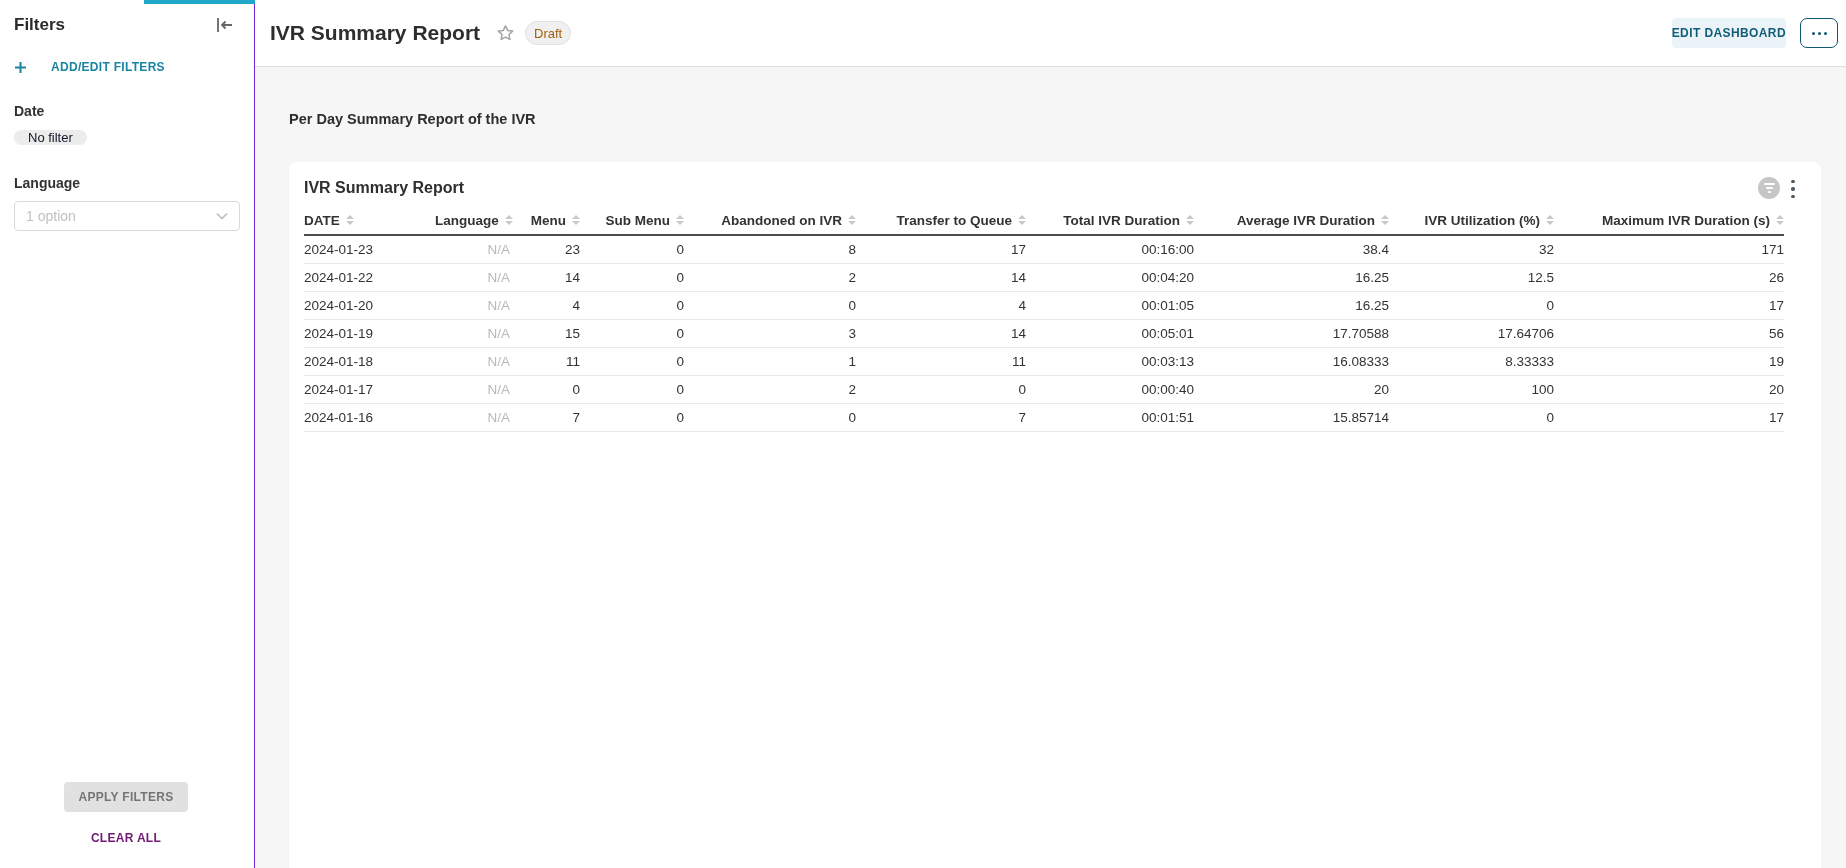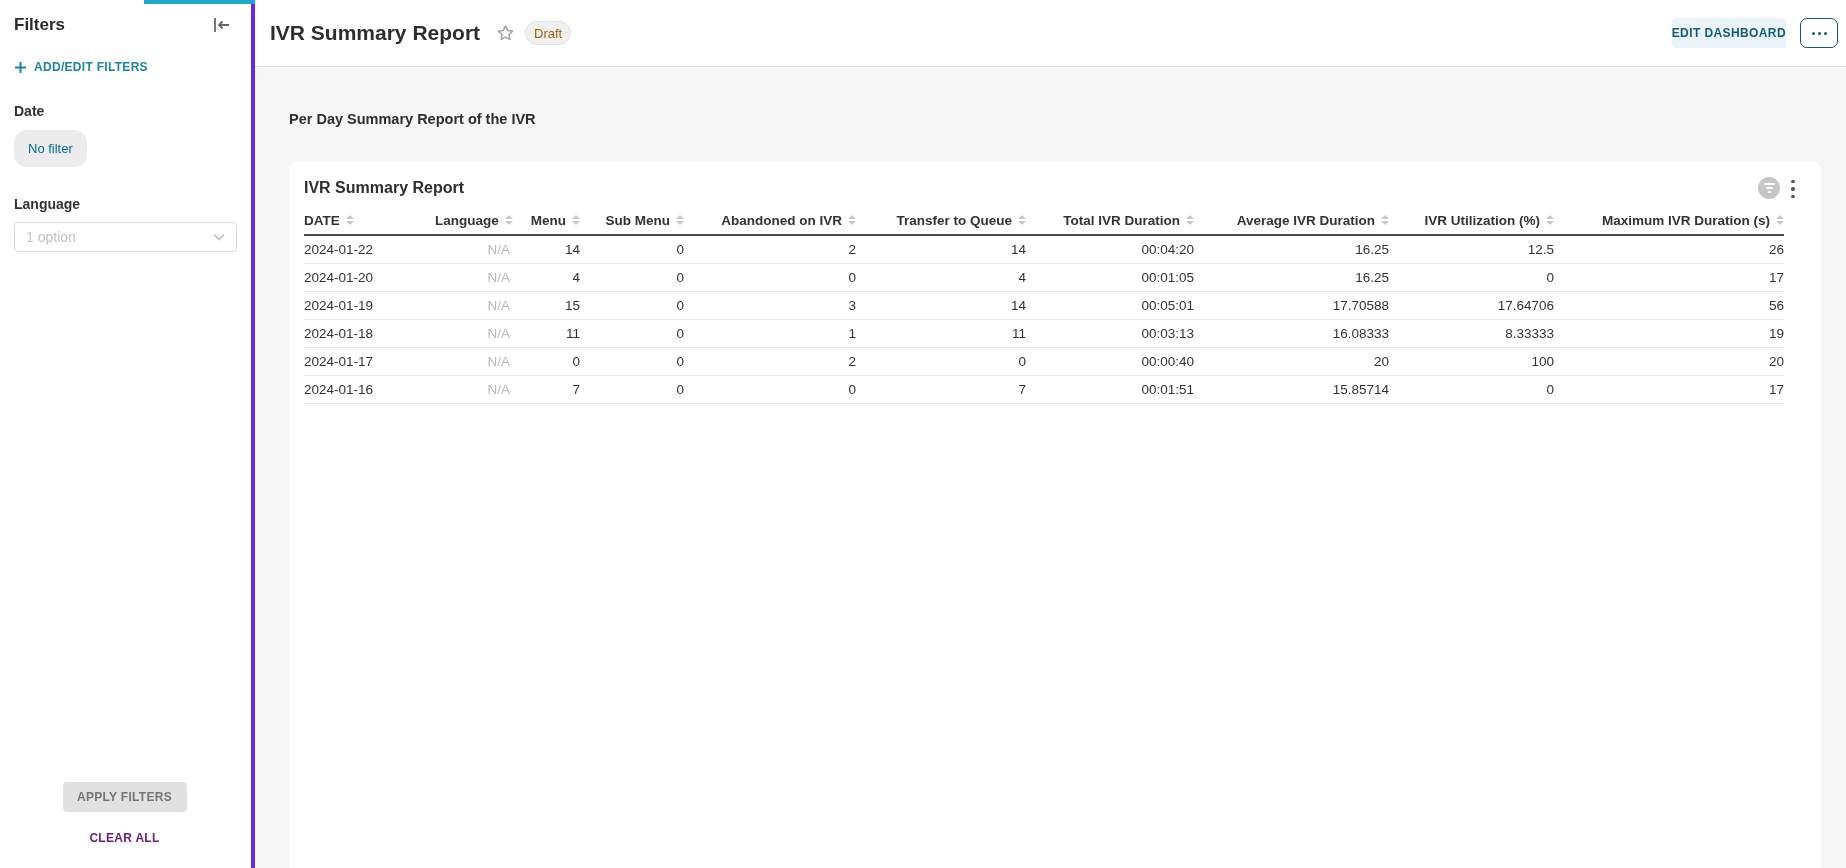--- a/index.html
+++ b/index.html
@@ -1,30 +1,30 @@
 <!DOCTYPE html>
 <html><head>
 <meta charset="utf-8">
 <style>
   * { box-sizing: border-box; margin: 0; padding: 0; }
   html,body { width:1846px; height:868px; overflow:hidden; }
   body { position:relative; background:#fff; font-family:"Liberation Sans", sans-serif; color:#2e2e2e; }
 
   
   .sidebar { position:absolute; left:0; top:0; width:255px; height:868px; background:#fff;
-             border-right:4px solid #6d28d9; }
+             border-right:1px solid #6d28d9; }
   .tab-accent { position:absolute; top:0; left:144px; width:111px; height:4px; background:#20a7c9; }
   .sb-head { display:flex; justify-content:space-between; align-items:center; padding:14px 18px 0 14px; }
   .sb-title { font-size:17px; font-weight:700; color:#2b2b2b; }
   .collapse-btn { background:none; border:none; cursor:pointer; width:22px; height:22px; display:flex; align-items:center; justify-content:center; }
-  .add-filters { display:flex; align-items:center; gap:7px; margin:24px 0 0 14px; color:#1985a0;
+  .add-filters { display:flex; align-items:center; gap:24px; margin:24px 0 0 14px; color:#1985a0;
                  font-size:12px; font-weight:700; letter-spacing:.3px; background:none; border:none; cursor:pointer; }
   .filter-label { display:block; margin:29px 14px 0; font-size:14px; font-weight:700; color:#333; }
-  .chip { display:inline-flex; align-items:center; height:37px; padding:0 14px; background:#ececec;
-          border-radius:13px; font-size:13px; color:#0369a1; margin:11px 0 0 14px; border:none; }
+  .chip { display:inline-flex; align-items:center; height:15px; padding:0 14px; background:#ececec;
+          border-radius:13px; font-size:13px; color:#0f172a; margin:11px 0 0 14px; border:none; }
   .select { margin:10px 14px 0; height:30px; border:1px solid #d9d9d9; border-radius:4px;
             display:flex; align-items:center; justify-content:space-between; padding:0 11px;
             background:#fff; cursor:pointer; }
   .select .ph { color:#c1c1c1; font-size:14px; }
   .sb-footer { position:absolute; left:0; right:2px; top:782px; text-align:center; }
   .apply-btn { width:124px; height:30px; background:#e1e1e1; border:none; border-radius:4px;
                color:#757575; font-size:12px; font-weight:700; letter-spacing:.3px; }
   .clear-btn { display:block; margin:19px auto 0; color:#701a75; font-size:12px; font-weight:700;
                letter-spacing:.3px; background:none; border:none; cursor:pointer; }
 
@@ -157,20 +157,32 @@
             <th class="num" style="width: 172px;"><span>Abandoned on IVR</span><span class="sort"><i class="up"></i><i class="dn"></i></span></th>
             <th class="num" style="width: 170px;"><span>Transfer to Queue</span><span class="sort"><i class="up"></i><i class="dn"></i></span></th>
             <th class="num" style="width: 168px;"><span>Total IVR Duration</span><span class="sort"><i class="up"></i><i class="dn"></i></span></th>
             <th class="num" style="width: 195px;"><span>Average IVR Duration</span><span class="sort"><i class="up"></i><i class="dn"></i></span></th>
             <th class="num" style="width: 165px;"><span>IVR Utilization (%)</span><span class="sort"><i class="up"></i><i class="dn"></i></span></th>
             <th class="num" style="width: 230px;"><span>Maximum IVR Duration (s)</span><span class="sort"><i class="up"></i><i class="dn"></i></span></th>
           </tr>
         </thead>
       <tbody id="ivr-tbody">
           <tr>
+            <td class="txt">2024-01-23</td>
+            <td class="num muted">N/A</td>
+            <td class="num">23</td>
+            <td class="num">0</td>
+            <td class="num">8</td>
+            <td class="num">17</td>
+            <td class="num">00:16:00</td>
+            <td class="num">38.4</td>
+            <td class="num">32</td>
+            <td class="num">171</td>
+          </tr>
+          <tr>
             <td class="txt">2024-01-22</td>
             <td class="num muted">N/A</td>
             <td class="num">14</td>
             <td class="num">0</td>
             <td class="num">2</td>
             <td class="num">14</td>
             <td class="num">00:04:20</td>
             <td class="num">16.25</td>
             <td class="num">12.5</td>
             <td class="num">26</td>

